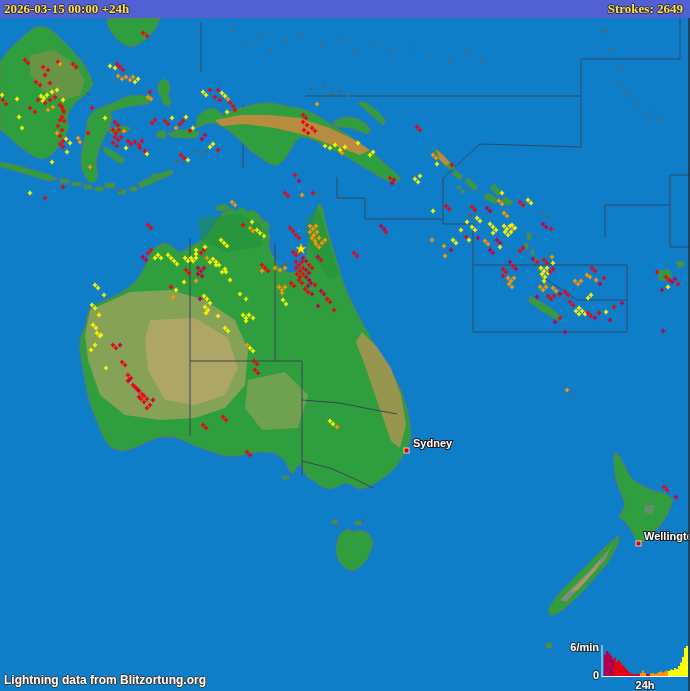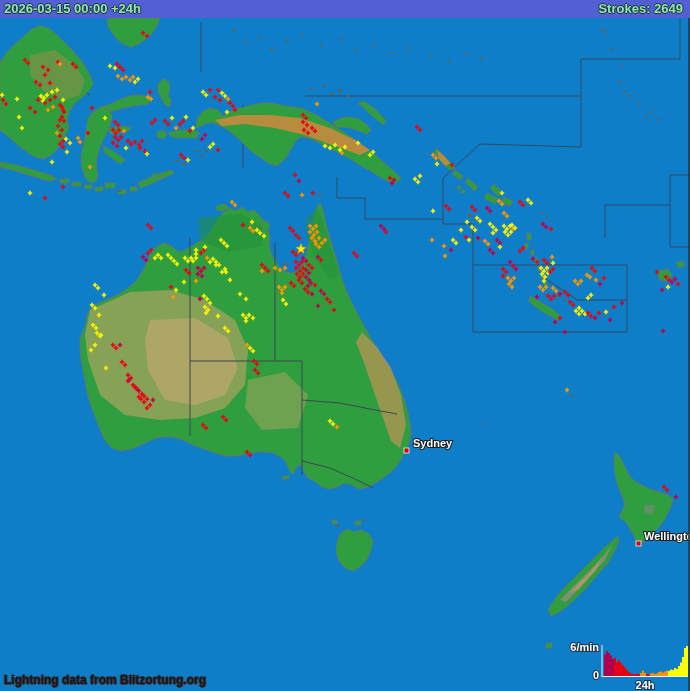--- a/index.html
+++ b/index.html
@@ -1,25 +1,25 @@
 <!DOCTYPE html>
 <html><head>
 <meta charset="utf-8">
 <style>
   html,body{margin:0;padding:0;}
   body{width:690px;height:691px;overflow:hidden;background:#0e7ec8;
        font-family:"Liberation Sans",sans-serif;position:relative;}
   #stage{position:relative;width:690px;height:691px;}
   #map-svg{position:absolute;left:0;top:0;}
   .hdr{position:absolute;left:0;top:0;width:690px;height:18px;background:#5160d2;z-index:5;}
-  .hdr span{color:#86efac;font-weight:bold;font-size:13px;line-height:18px;
-    text-shadow:1px 0 0 #2b2b46,-1px 0 0 #2b2b46,0 1px 0 #2b2b46,0 -1px 0 #2b2b46;}
+  .hdr span{color:#fde047;font-weight:bold;font-size:13px;line-height:18px;
+    text-shadow:1px 0 0 #2b2b46,-1px 0 0 #2b2b46,0 1px 0 #2b2b46,0 -1px 0 #2b2b46;font-family:Liberation Serif, serif;}
   .hdr-left{position:absolute;left:4px;top:0;}
   .hdr-right{position:absolute;right:7px;top:0;}
-  .credit{position:absolute;left:4px;bottom:4px;z-index:5;color:#0f172a;font-weight:bold;font-size:12px;
+  .credit{position:absolute;left:4px;bottom:4px;z-index:5;color:#ffffff;font-weight:bold;font-size:12px;
     text-shadow:1px 0 0 #3a3a3a,-1px 0 0 #3a3a3a,0 1px 0 #3a3a3a,0 -1px 0 #3a3a3a;}
   .citylab{font:bold 11px "Liberation Sans",sans-serif;fill:#fff;stroke:#1c1c1c;stroke-width:2px;paint-order:stroke;}
   .histlab{font:bold 11px "Liberation Sans",sans-serif;fill:#fff;stroke:#1e3448;stroke-width:2px;paint-order:stroke;}
 </style>
 </head>
 <body>
 
 <div id="stage">
   <svg id="map-svg" width="690" height="691" viewBox="0 0 690 691">
       <rect x="0" y="0" width="690" height="691" fill="#0e7ec8"></rect>

